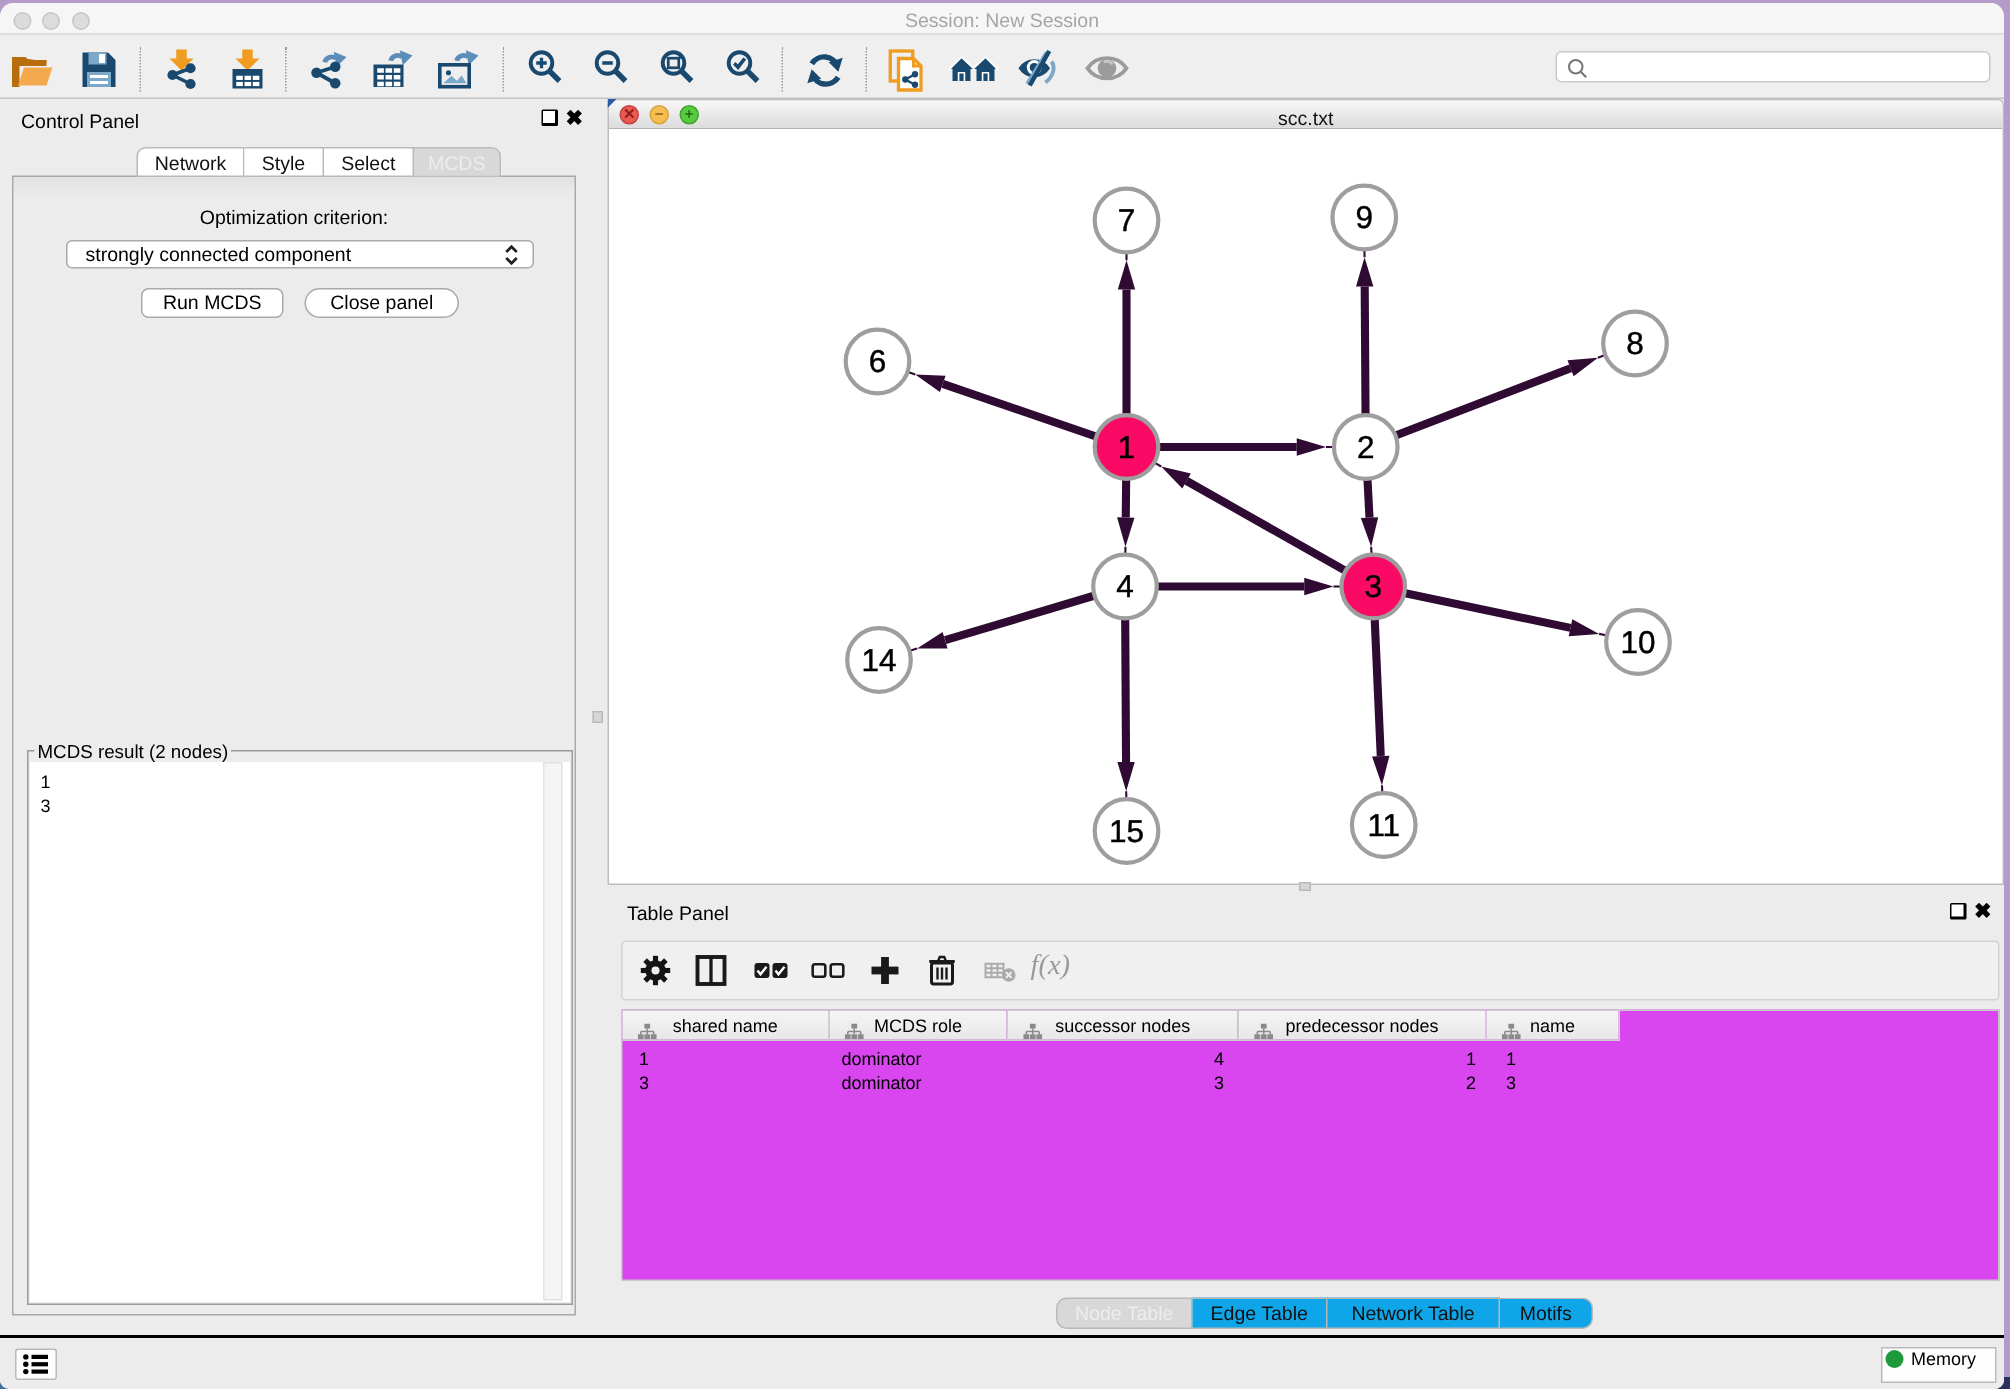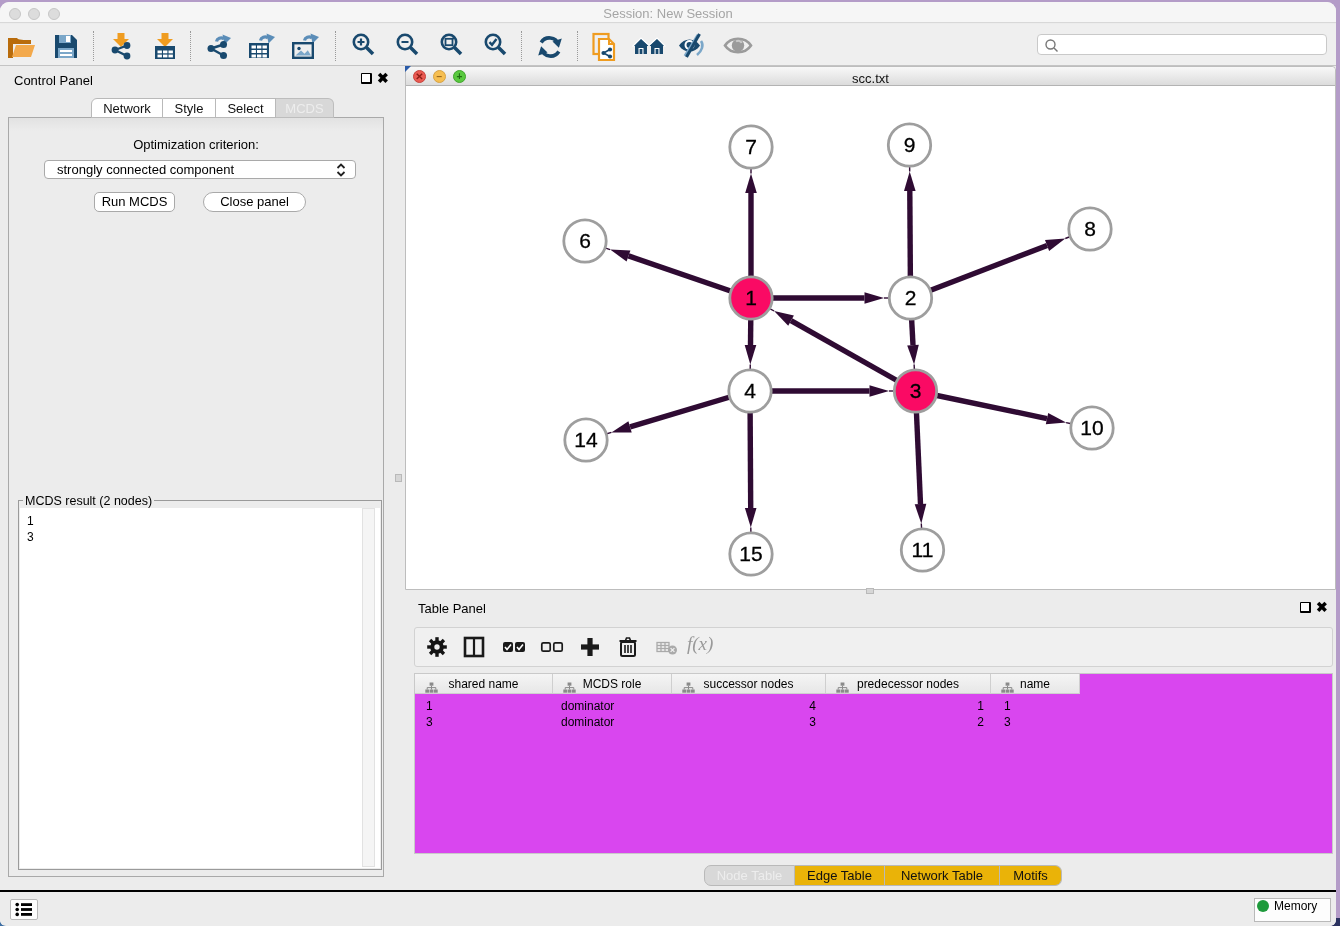--- a/index.html
+++ b/index.html
@@ -42,21 +42,21 @@
 #net { position:absolute; left:405px; top:64px; width:931px; height:524px; background:#fff; border:1px solid #bdbdbd; border-radius:4px 4px 0 0; }
 #net-title { position:absolute; left:0; top:0; width:100%; height:19px; background:linear-gradient(#f8f8f8,#dcdcdc); border-bottom:1px solid #b3b3b3; border-radius:4px 4px 0 0; }
 #net-title-text { position:absolute; width:100%; text-align:center; top:4px; font-size:13px; color:#111; }
 .mac { position:absolute; top:3px; width:13px; height:13px; border-radius:50%; font-size:10px; text-align:center; line-height:12px; font-weight:bold; }
 
 #tp-title { position:absolute; left:418px; top:599px; font-size:13px; color:#000; }
 #tp-toolbar { position:absolute; left:414px; top:625px; width:919px; height:40px; border:1px solid #d2d2d2; border-radius:3px; background:#f0f0f0; }
 #table { position:absolute; left:414px; top:671px; width:919px; height:181px; background:#d946ef; border:1px solid #c9c9c9; }
 .th { position:absolute; top:0; height:20px; background:linear-gradient(#f5f5f5,#e7e7e7); border-right:1px solid #cfcfcf; border-bottom:1px solid #cfcfcf; font-size:12px; color:#000; text-align:center; line-height:20px; }
 .td { position:absolute; font-size:12px; color:#000; height:16px; line-height:16px; }
-.btab { height:21px; background:#eab308; border:1px solid #b9b9b9; border-left:none; font-size:13px; font-weight:500; color:#111; text-align:center; line-height:20px; }
+.btab { height:21px; background:#0ea5e9; border:1px solid #b9b9b9; border-left:none; font-size:13px; font-weight:500; color:#111; text-align:center; line-height:20px; }
 .btab.first { border-left:1px solid #b9b9b9; border-radius:7px 0 0 7px; }
 .btab.last { border-radius:0 7px 7px 0; }
 .btab.sel { background:#d8d8d8; color:#ededed; }
 
 #statusbar { position:absolute; left:0; top:888px; width:100%; height:34px; background:#ececec; border-top:2px solid #000000;padding-left:20px; }
 #memorybtn { position:absolute; right:5px; top:6px; width:77px; height:24px; background:#fdfdfd; border:1px solid #b9b9b9; font-size:12px; color:#000; }
 #listbtn { position:absolute; left:10px; top:7px; width:28px; height:21px; background:#fdfdfd; border:1px solid #b9b9b9; border-radius:2px; }
 </style>
 </head>
 <body>
@@ -215,21 +215,21 @@
     <div class="tab" style="width:60px;">Select</div>
     <div class="tab last sel" style="width:58px;">MCDS</div>
   </div>
   <div id="opt-label">Optimization criterion:</div>
   <div id="dropdown">strongly connected component
     <svg width="12" height="14" style="position:absolute;right:8px;top:2px" viewBox="0 0 12 14">
         <path d="M2.5 5 L6 1.5 L9.5 5" fill="none" stroke="#222" stroke-width="1.8"></path>
         <path d="M2.5 9 L6 12.5 L9.5 9" fill="none" stroke="#222" stroke-width="1.8"></path>
       </svg>
   </div>
-  <div class="btn" style="left:94px; top:190px; width:81px;">Run MCDS</div>
+  <div class="btn" style="left:94px; top:190px; width:95px;">Run MCDS</div>
   <div class="btn" style="left:203px; top:190px; width:103px;border-radius:10px;">Close panel</div>
   <div id="fieldset">
     <div id="fs-white"></div>
     <div class="td" style="left:8px; top:12px;">1</div>
     <div class="td" style="left:8px; top:28px;">3</div>
     <div id="fs-scroll"></div>
   </div>
   <div id="fs-legend">MCDS result (2 nodes)</div>
 
   <div class="grip" style="left:395px; top:472px; width:7px; height:8px;"></div>

